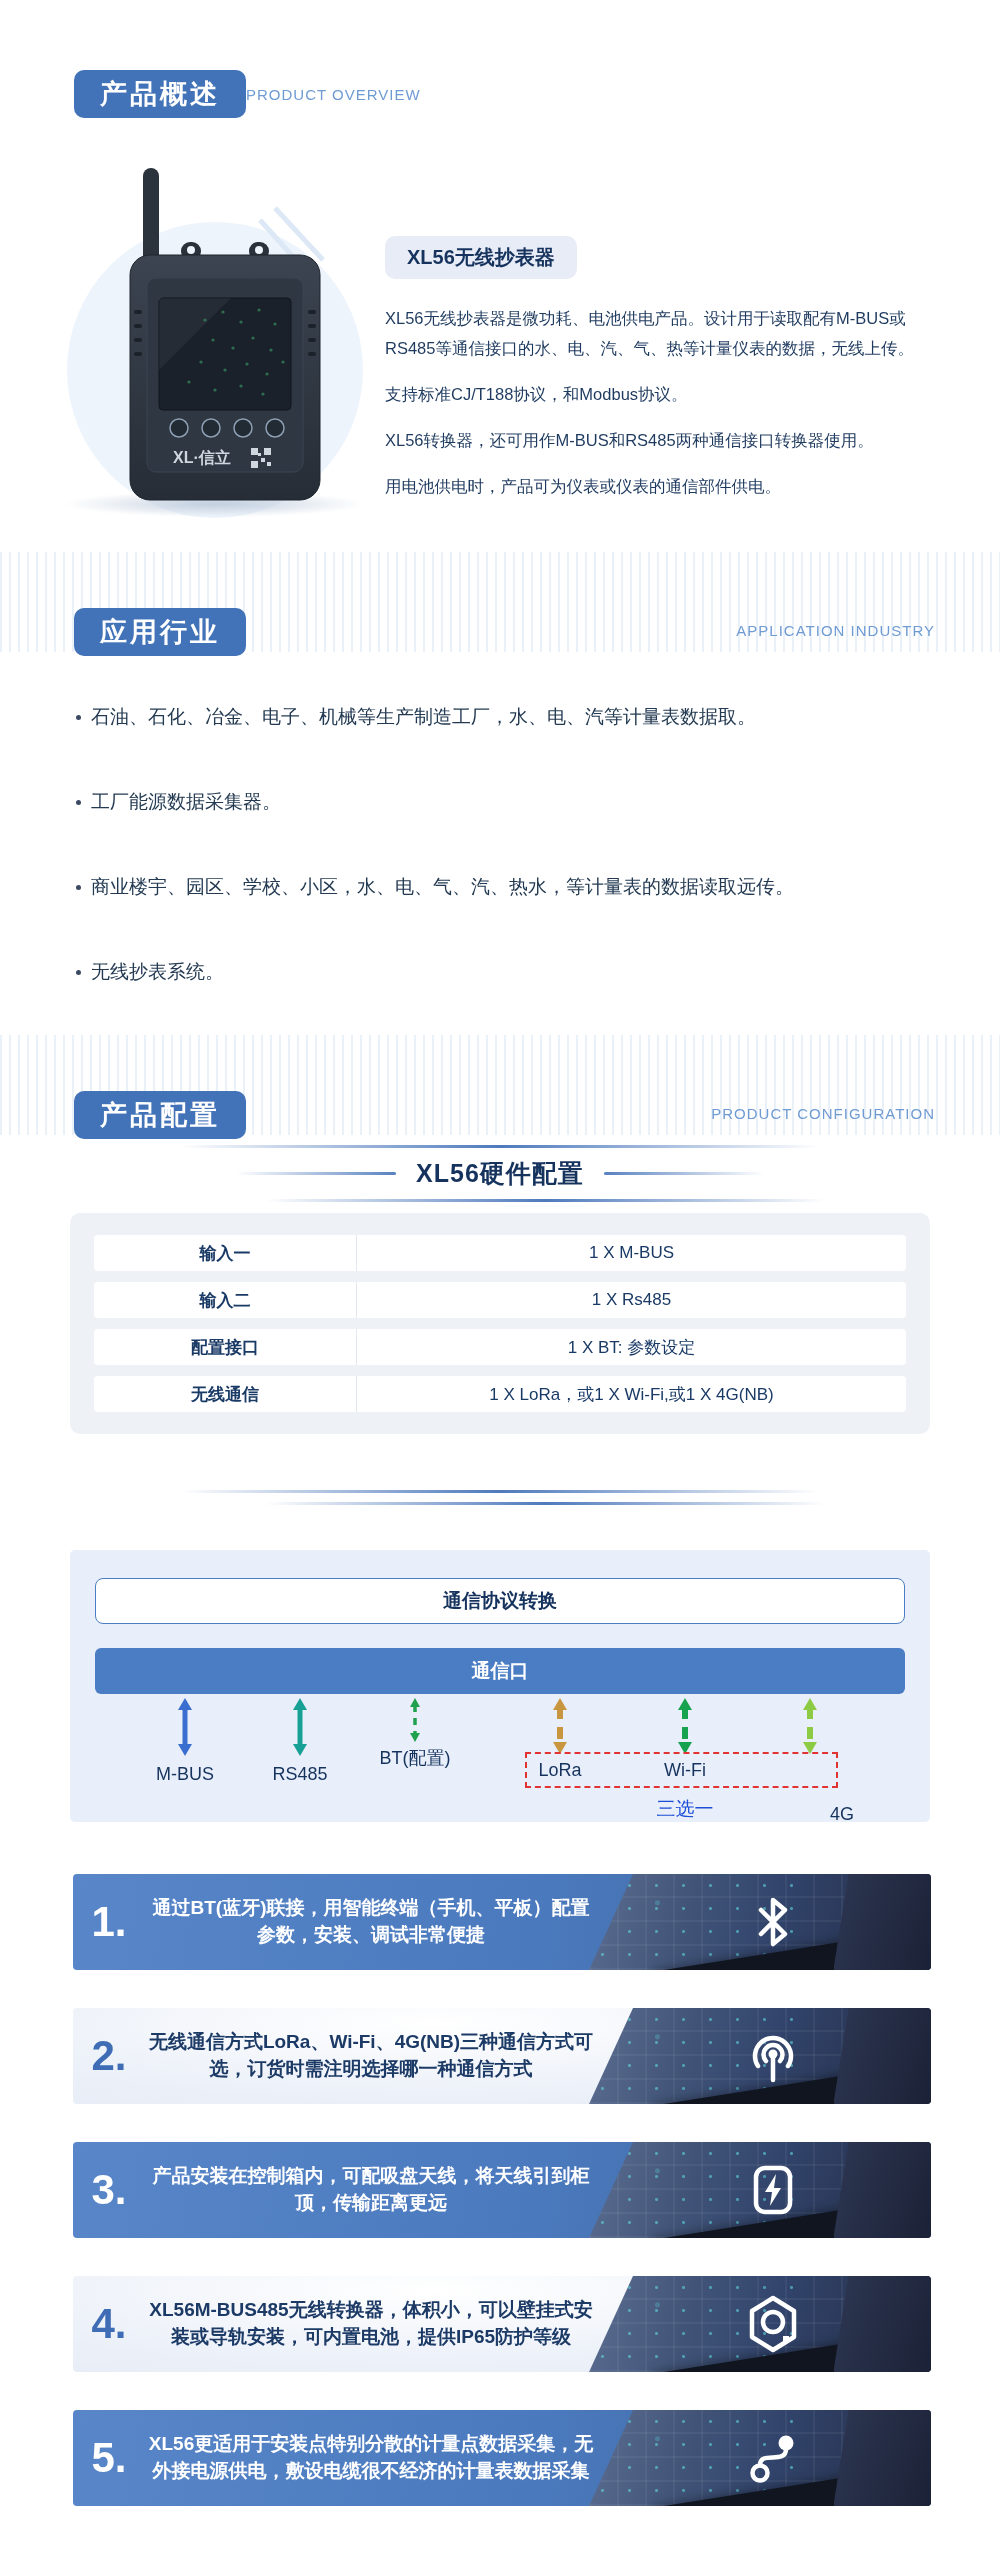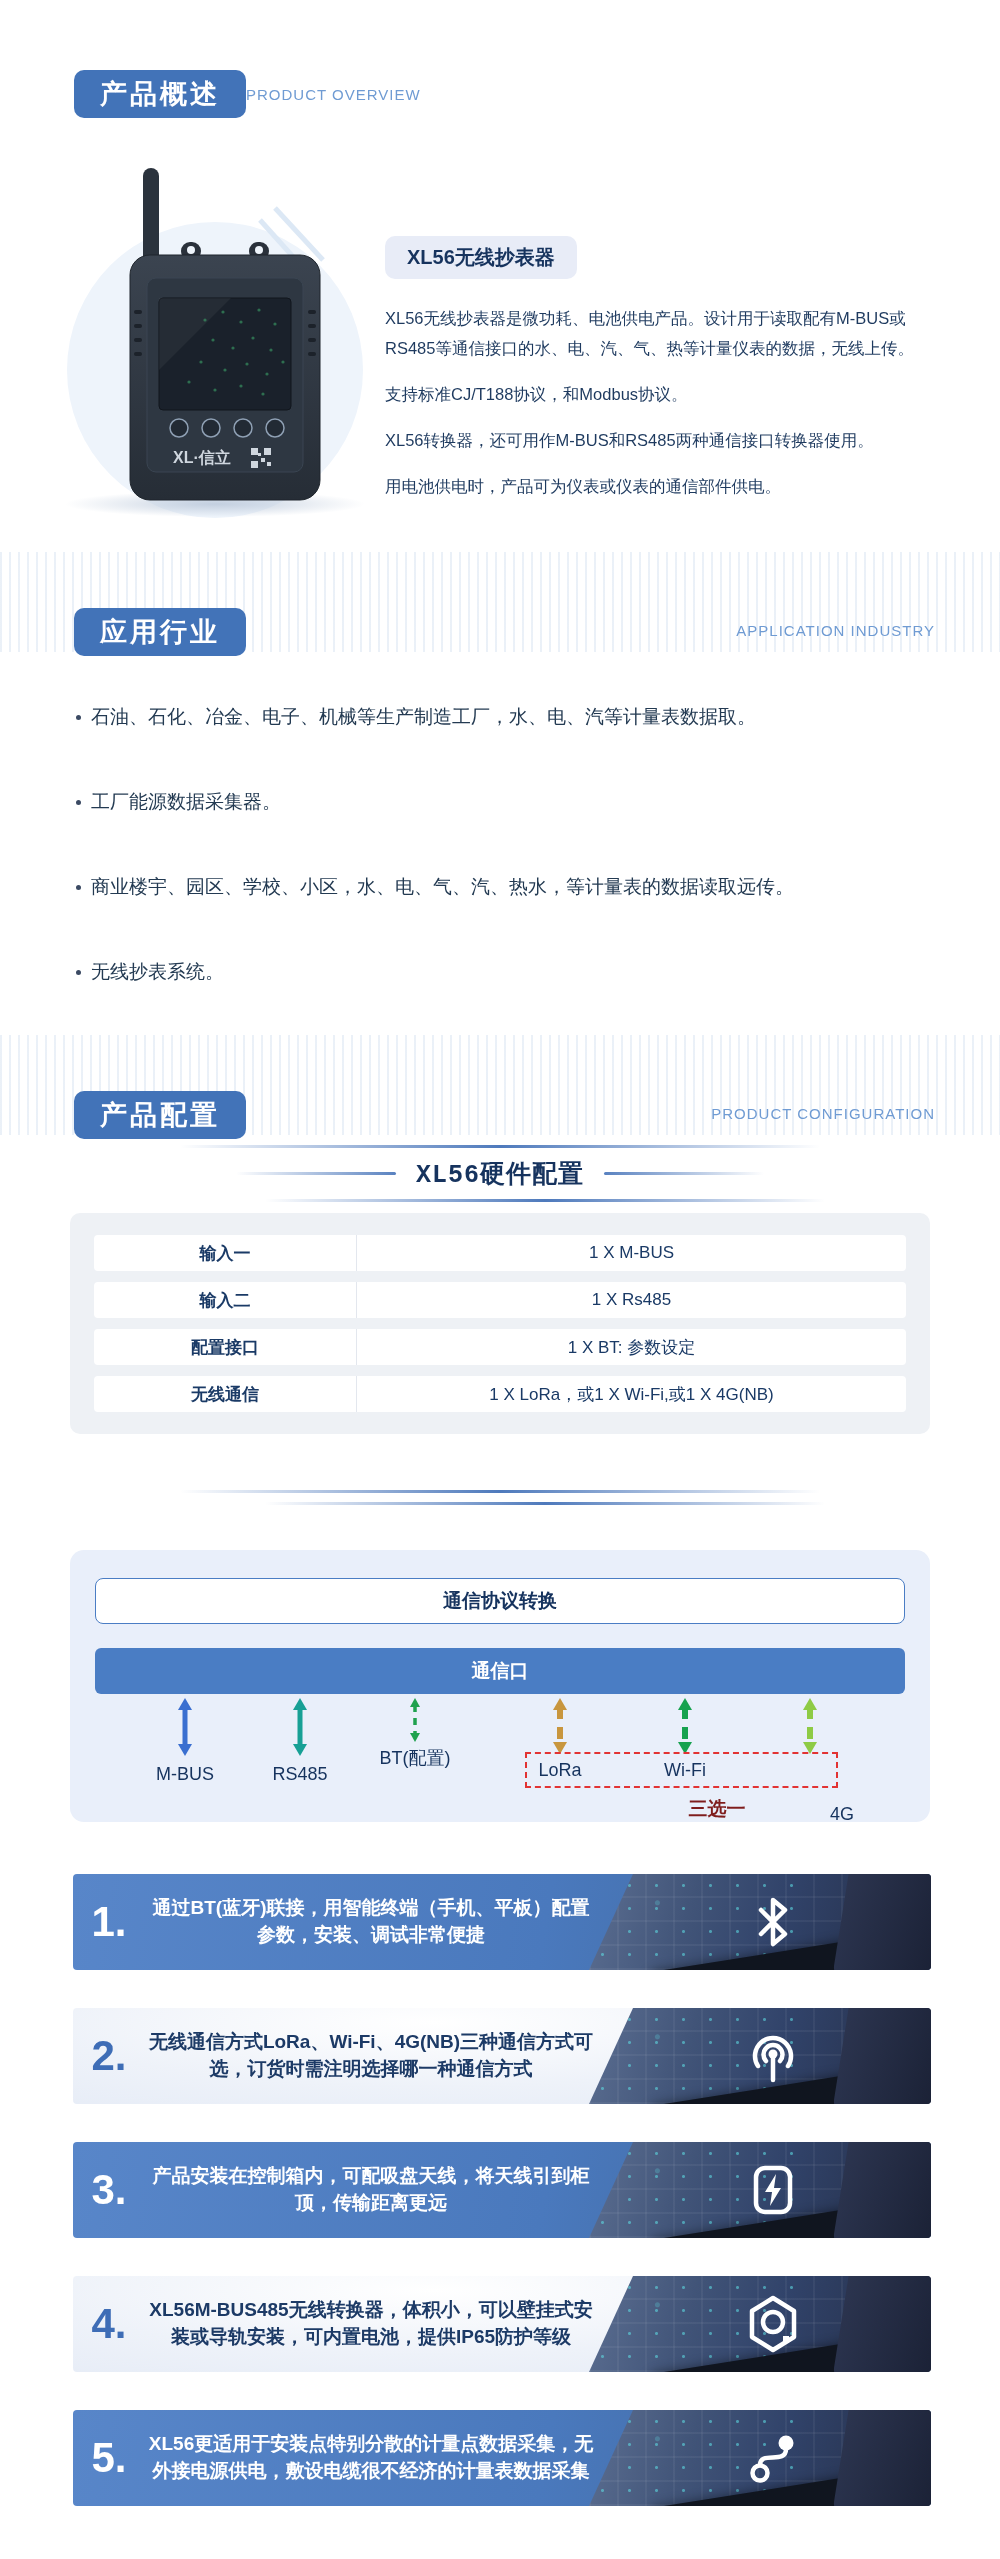--- a/index.html
+++ b/index.html
@@ -36,50 +36,50 @@
 
   
   .subtitle{position:absolute;left:150px;width:700px;text-align:center;}
   .deco-line{height:3px;border-radius:2px;
      background:linear-gradient(90deg,rgba(47,98,176,0) 0%,rgba(47,98,176,.85) 50%,rgba(47,98,176,0) 100%);}
   .sub-top{width:640px;margin:0 auto 9px auto;}
   .sub-mid{display:flex;align-items:center;justify-content:center;}
   .sub-mid .side{flex:none;width:160px;height:3px;border-radius:2px;}
   .side-l{background:linear-gradient(90deg,rgba(47,98,176,0),rgba(47,98,176,.8));}
   .side-r{background:linear-gradient(90deg,rgba(47,98,176,.8),rgba(47,98,176,0));}
-  .sub-text{margin:0 20px;font-size:25px;font-weight:800;color:#16335e;letter-spacing:1px;white-space:nowrap;font-family:Liberation Mono, monospace;}
+  .sub-text{margin:0 20px;font-size:25px;font-weight:800;color:#16335e;letter-spacing:1px;white-space:nowrap;}
   .sub-bot{width:560px;margin:9px auto 0 auto;transform:translateX(45px);}
 
   
   #hw-table{position:absolute;left:70px;top:1213px;width:860px;box-sizing:border-box;
             background:#eef1f5;border-radius:10px;padding:22px 24px;}
   .hw-row{display:flex;height:36px;background:#fff;border-radius:4px;margin-bottom:11px;
           align-items:stretch;overflow:hidden;}
   .hw-row:last-child{margin-bottom:0;}
   .hw-label{flex:none;width:262px;display:flex;align-items:center;justify-content:center;
             font-size:17px;font-weight:bold;color:#1a3a66;border-right:1px solid #e3e7ee;}
   .hw-value{flex:1;display:flex;align-items:center;justify-content:center;
             font-size:17px;color:#1a3a66;font-weight:500;}
 
   
   #diagram{position:absolute;left:70px;top:1550px;width:860px;height:272px;
-           background:#e9effa;border-radius:14px;}
+           background:#e9effa;border-radius:5px;}
   #proto-box{position:absolute;left:25px;right:25px;top:28px;height:44px;background:#fff;
              border:1.5px solid #4a7dc4;border-radius:8px;display:flex;align-items:center;
              justify-content:center;font-size:19px;font-weight:bold;color:#16335e;}
   #port-bar{position:absolute;left:25px;right:25px;top:98px;height:46px;background:#4a7dc4;
             border-radius:6px;display:flex;align-items:center;justify-content:center;
             font-size:19px;font-weight:bold;color:#fff;}
   .arrow-col{position:absolute;top:148px;width:20px;}
   .port-label{position:absolute;font-size:18px;font-weight:500;color:#16335e;white-space:nowrap;
               transform:translateX(-50%);}
   #choice-box{position:absolute;left:455px;top:202px;width:313px;height:36px;
               border:2px dashed #e23333;box-sizing:border-box;}
-  #choice-note{position:absolute;top:246px;left:647px;transform:translateX(-50%);
-               color:#7f1d1d;font-size:19px;font-weight:bold;}
+  #choice-note{position:absolute;top:246px;left:615px;transform:translateX(-50%);
+               color:#1d4ed8;font-size:19px;font-weight:normal;}
 
   
   #cards{position:absolute;left:73px;top:1874px;width:858px;}
   .card{position:relative;height:96px;border-radius:4px;margin-bottom:38px;display:flex;
         align-items:center;overflow:hidden;}
   .card.blue{background:linear-gradient(100deg,#5886c9 0%,#4a79bd 55%,#3d6396 100%);}
   .card.light{background:radial-gradient(ellipse at 42% 15%,#ffffff 0%,#eef2f9 55%,#e5ebf6 100%);}
   .card-num{flex:none;width:72px;text-align:center;font-size:42px;font-weight:bold;line-height:1;}
   .card.blue .card-num{color:#fff;}
   .card.light .card-num{color:#3e6db6;}

